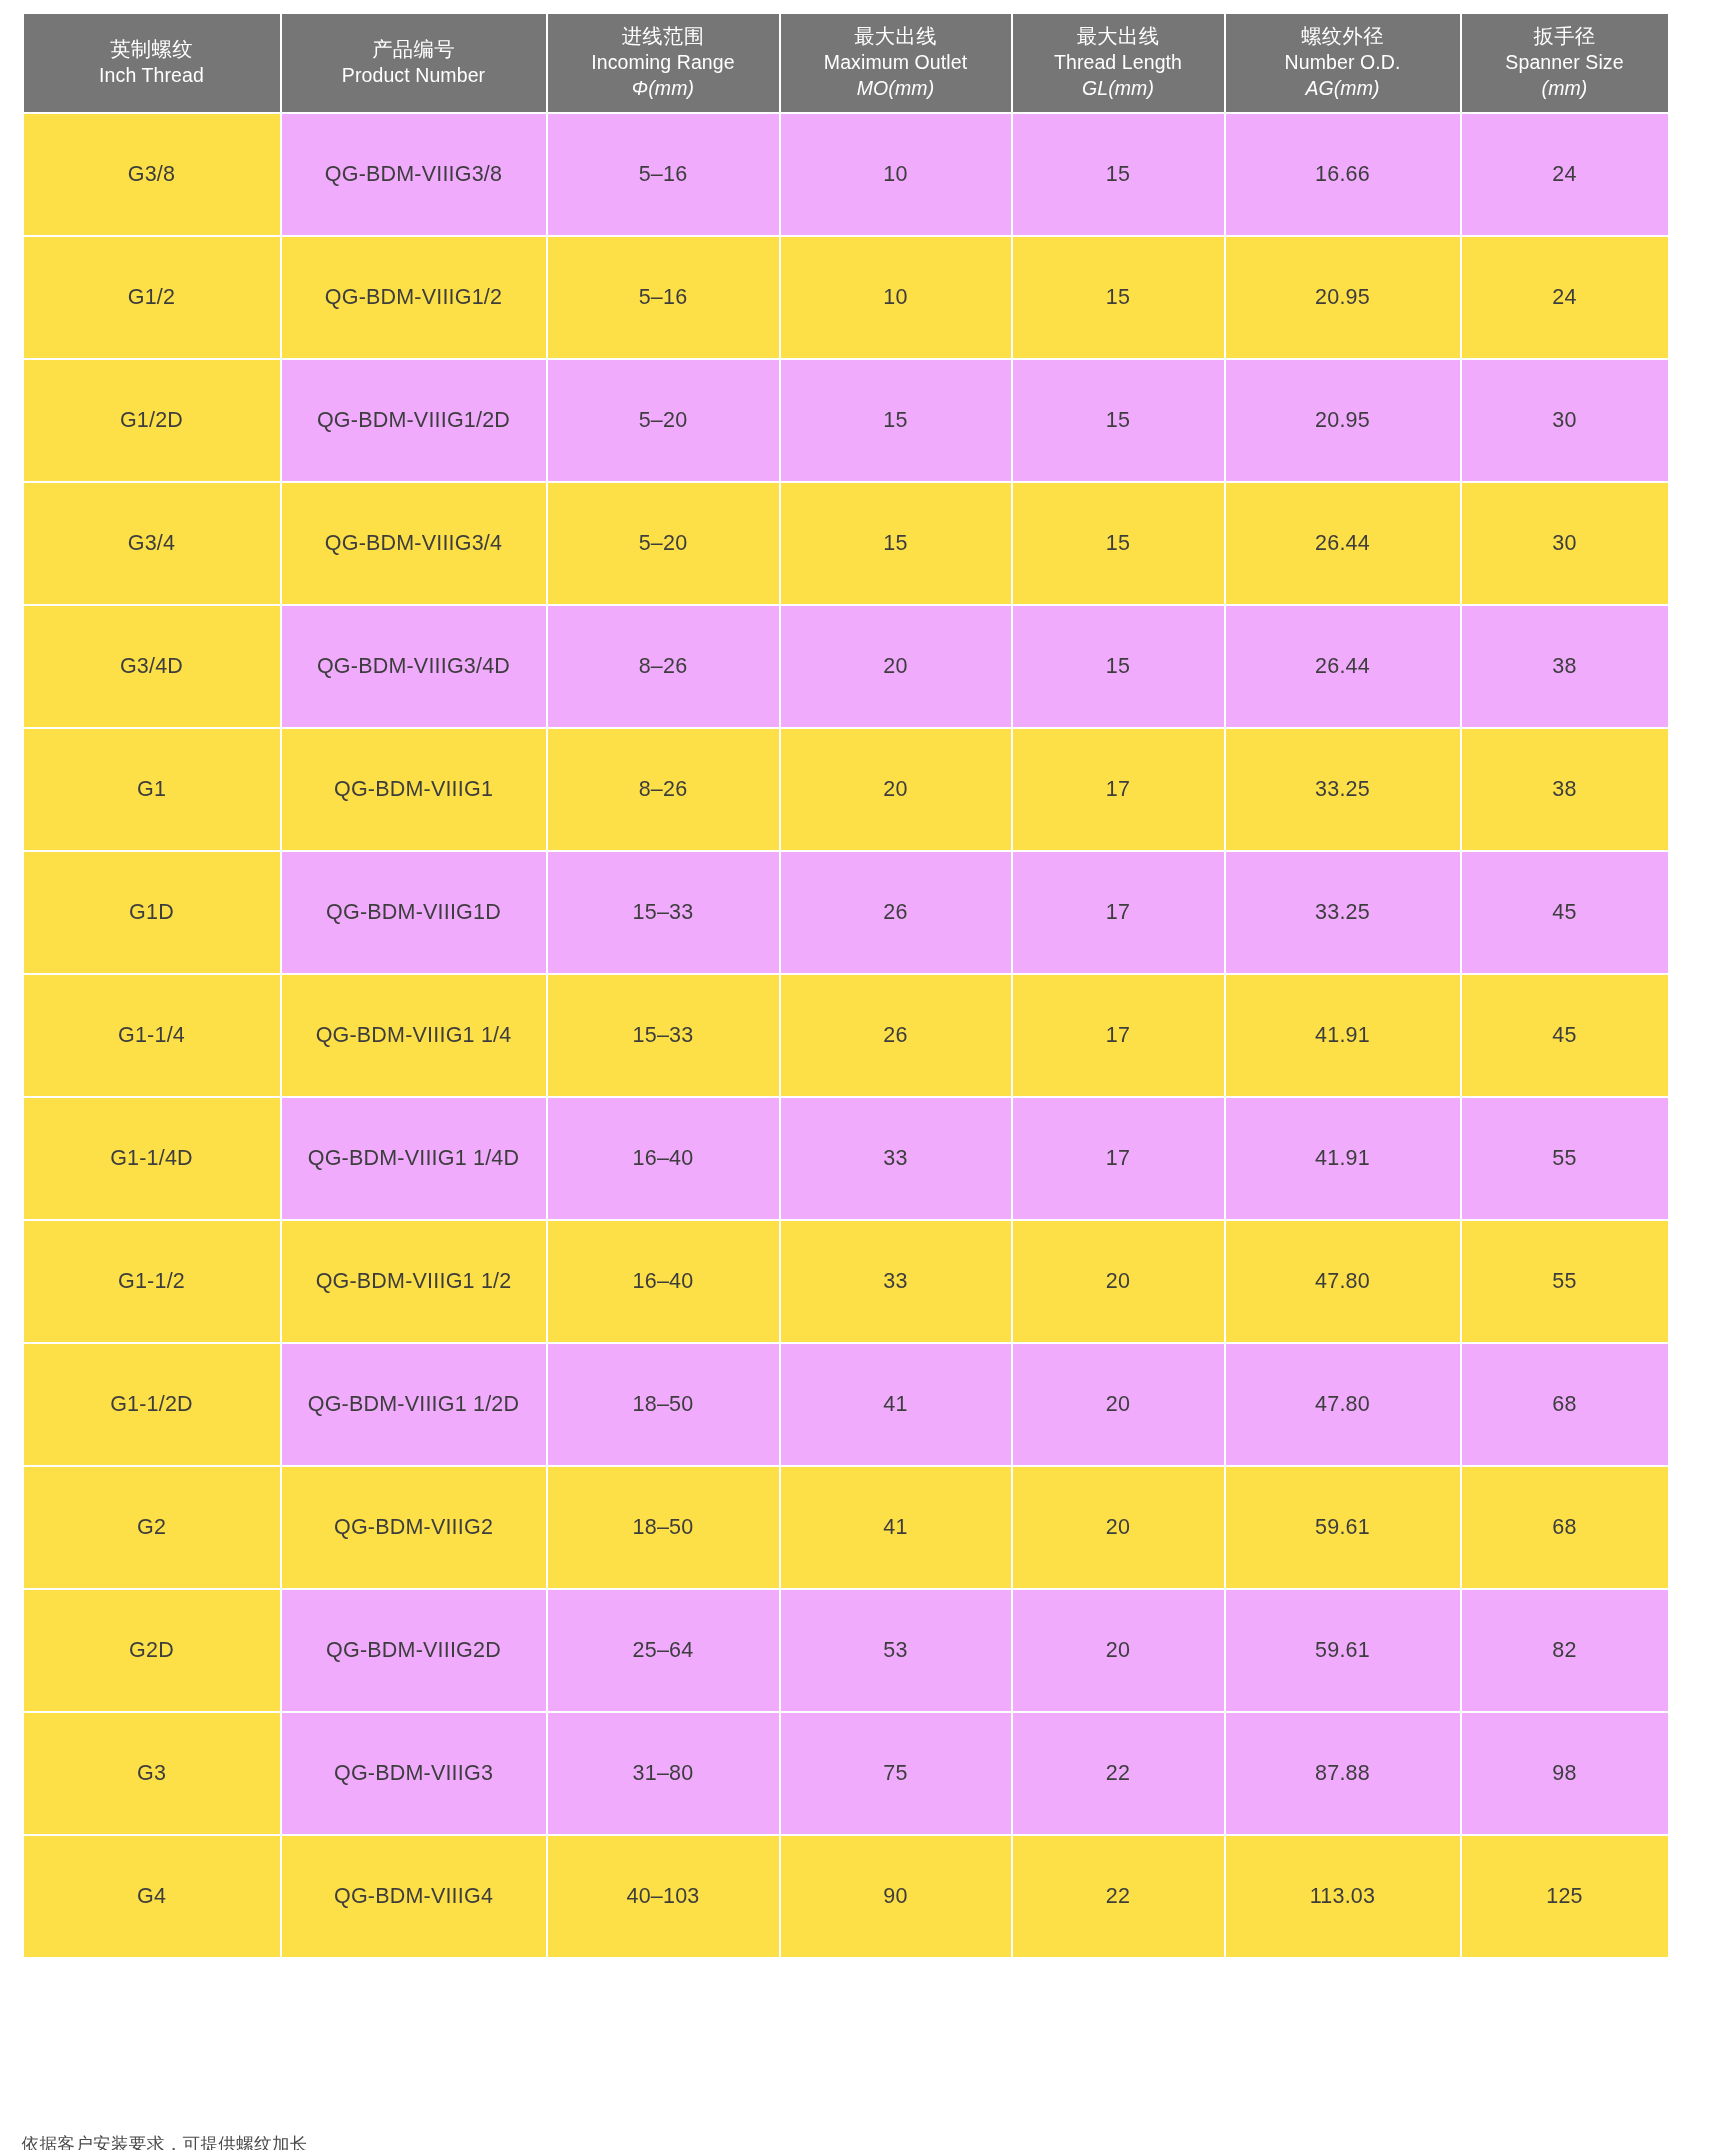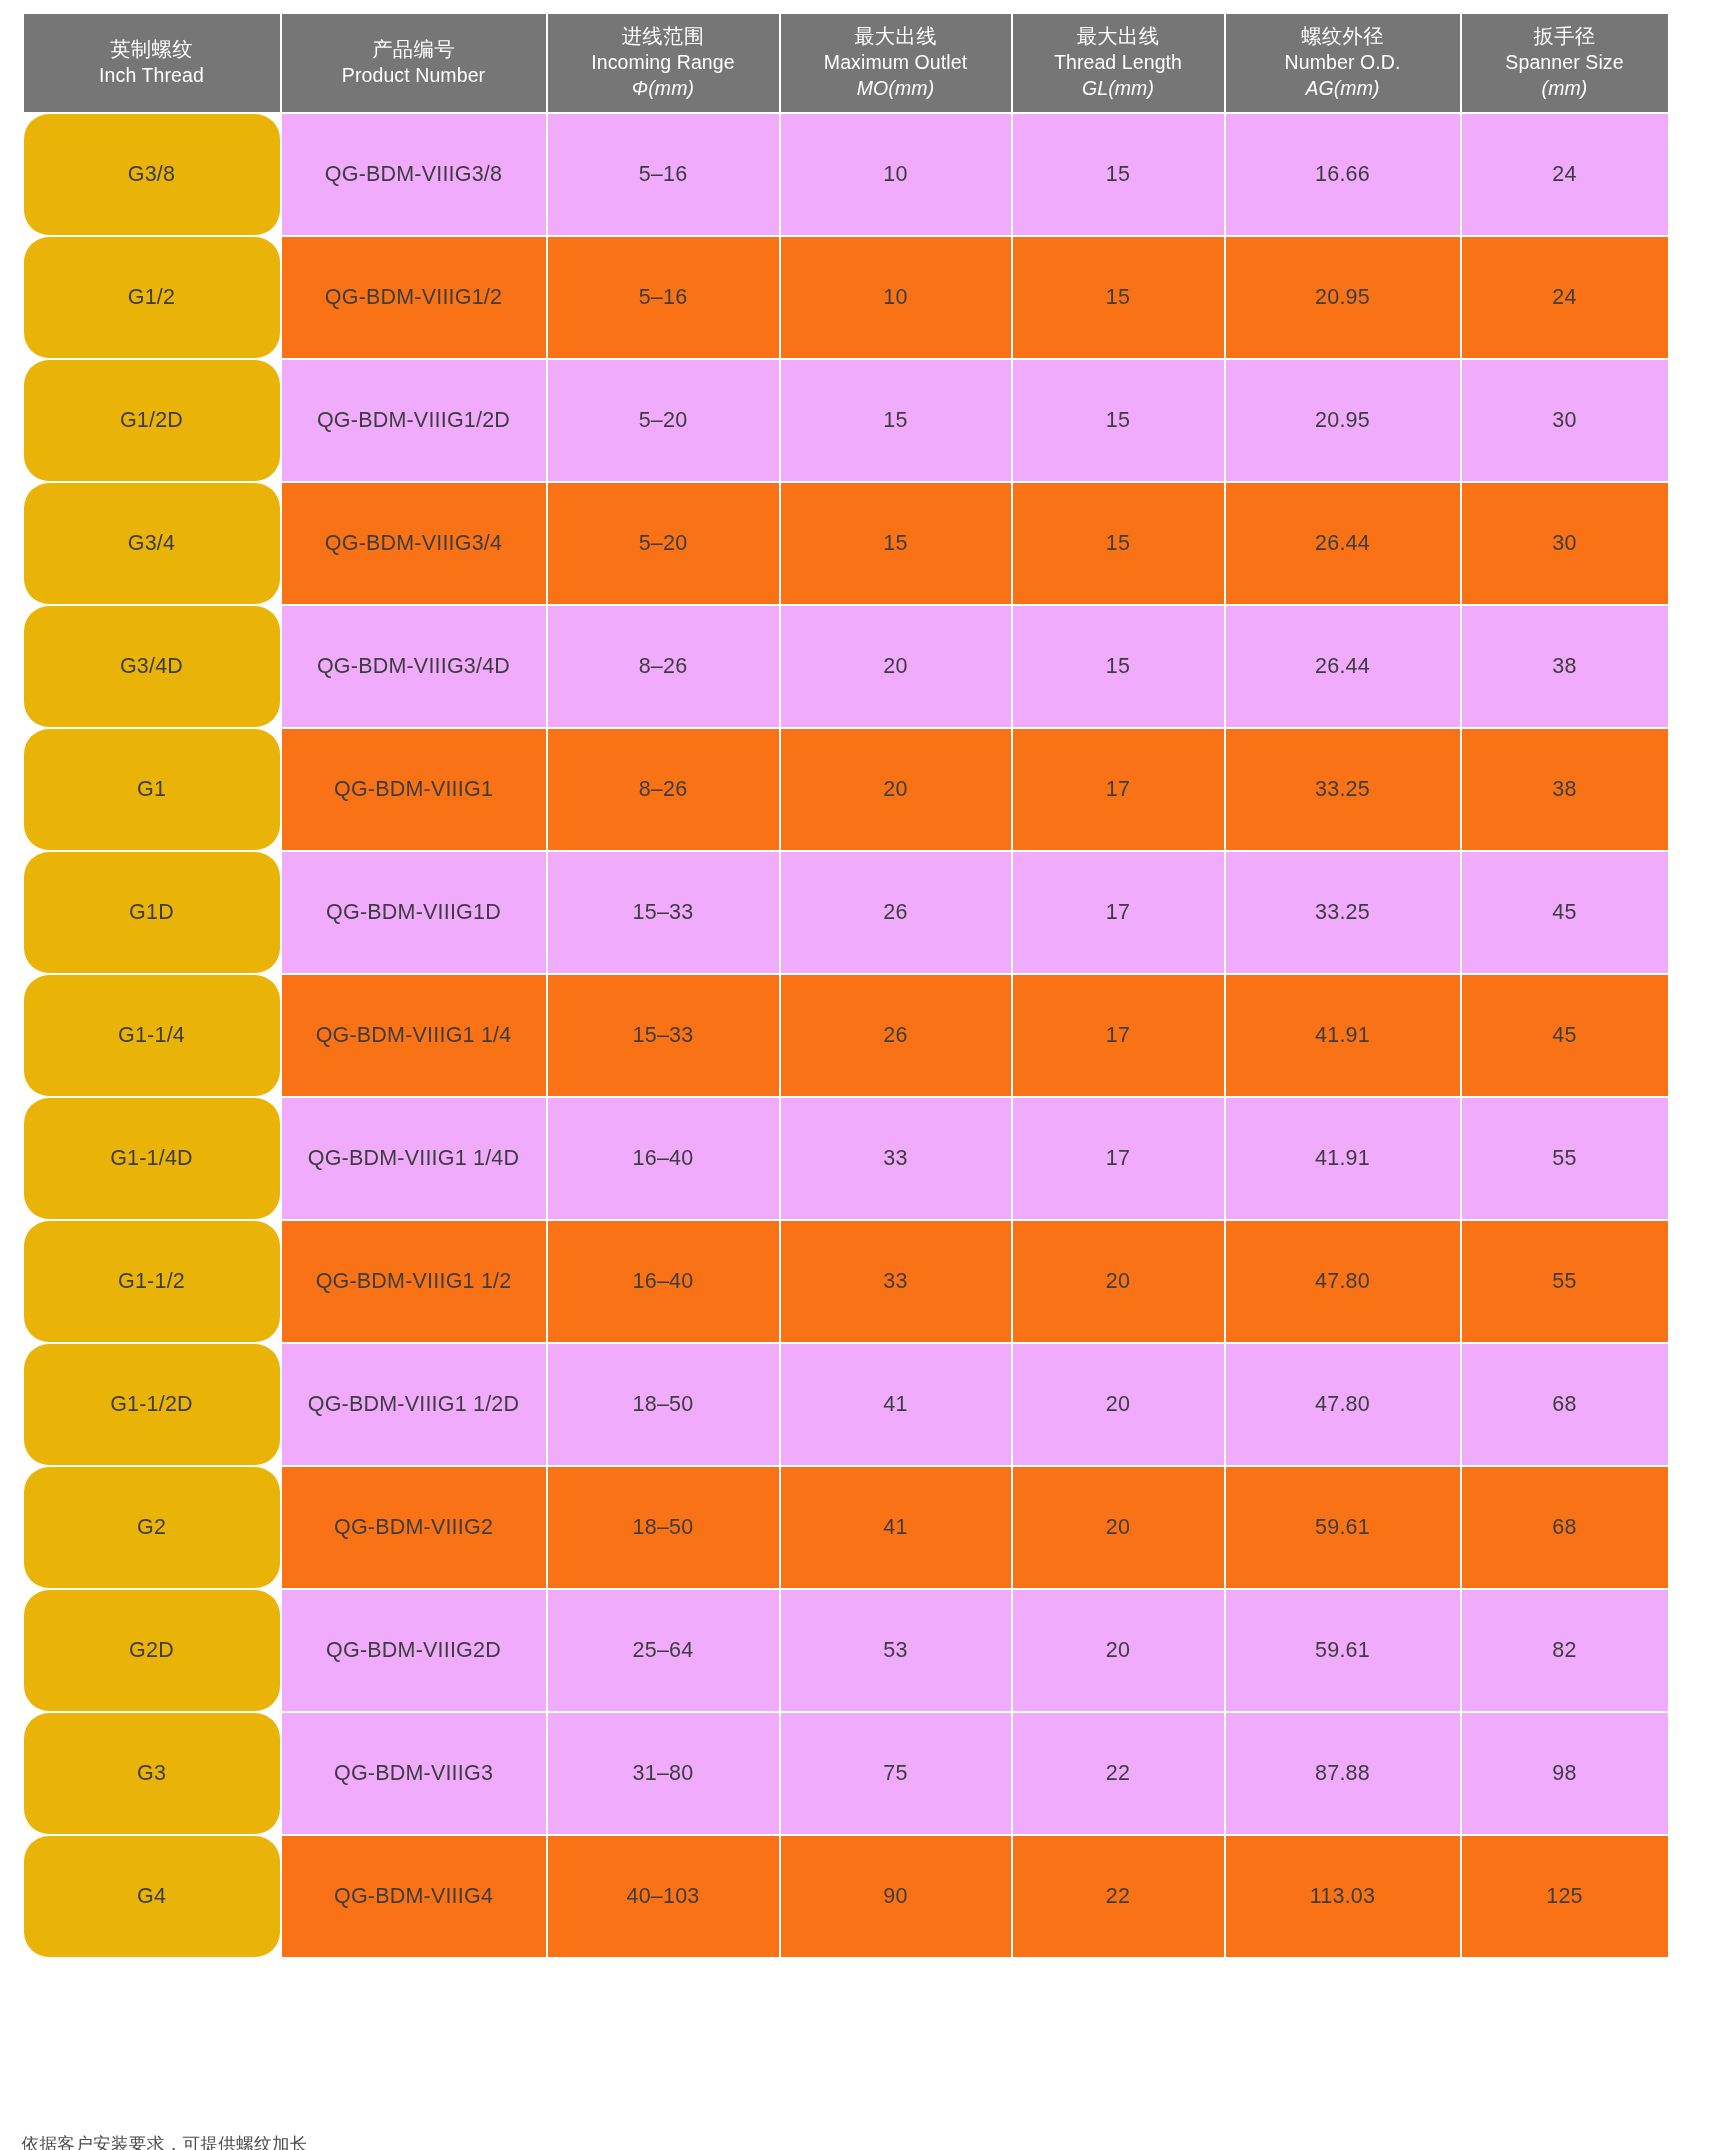--- a/index.html
+++ b/index.html
@@ -77,27 +77,26 @@
     font-size: 21.5px;
     color: #3d3d3d;
     letter-spacing: 0.2px;
     border: 0;
     padding: 0 3.1px;
     white-space: nowrap;
   }
 
   
   tbody td.col-thread {
-    background: #eab308;
-    border-radius: 25px;
+    background: #fde047;
   }
 
   
   tbody tr.row-odd  td.col-data { background: #f0abfc; }
-  tbody tr.row-even td.col-data { background: #f97316; }
+  tbody tr.row-even td.col-data { background: #fde047; }
 
   
   .footnote {
     position: absolute;
     left: 21.5px;
     top: 2132px;
     font-size: 17.6px;
     color: #4a4a4a;
     letter-spacing: 0.3px;
     white-space: nowrap;

